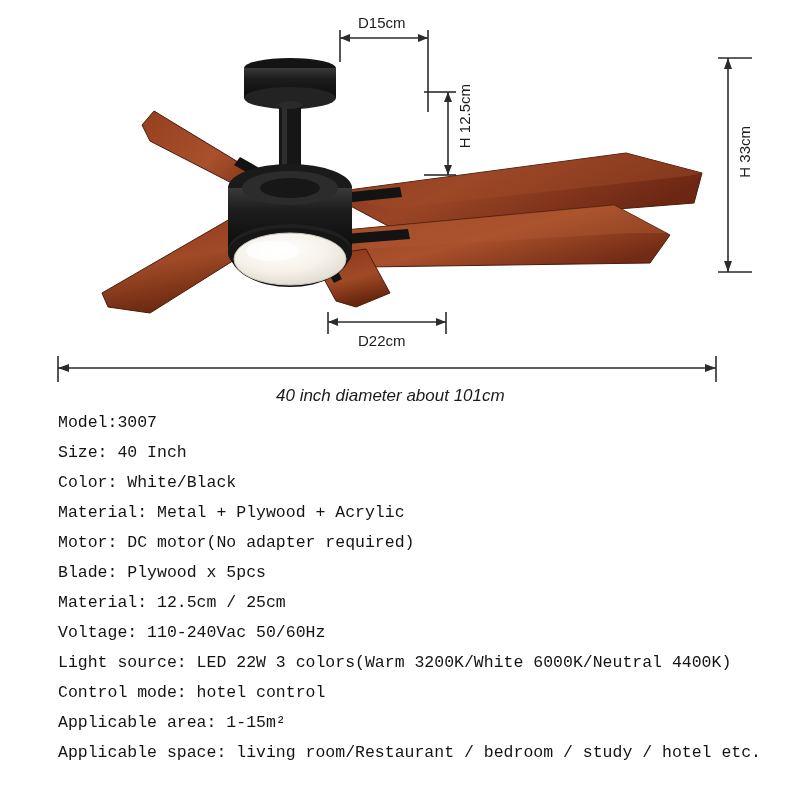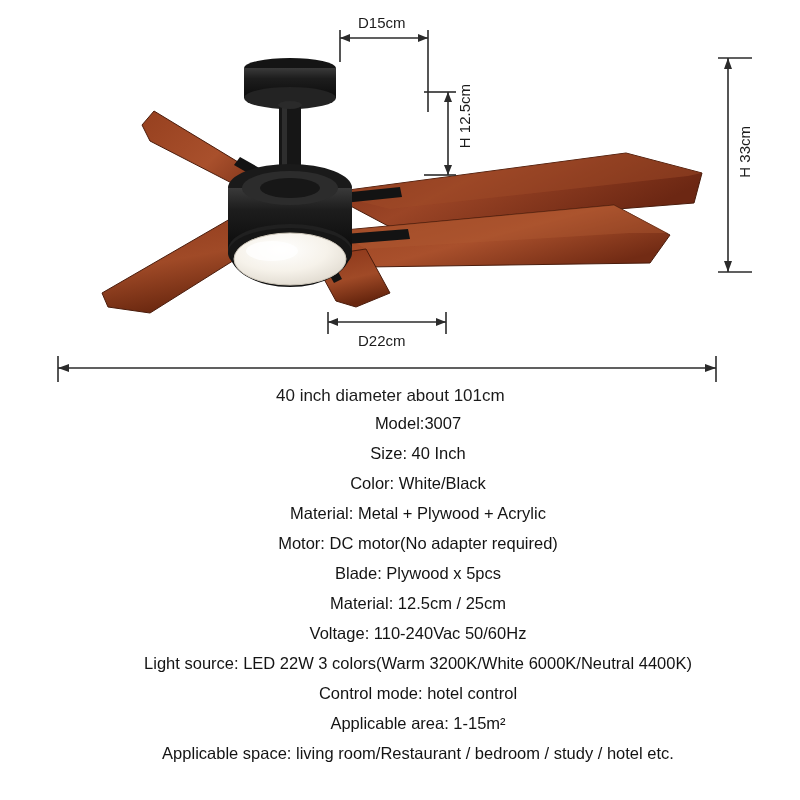--- a/index.html
+++ b/index.html
@@ -14,41 +14,41 @@
     color: #1b1b1b;
     position: relative;
     overflow: hidden;
   }
 
   #stage {
     position: absolute;
     left: 0; top: 0;
     width: 800px;
     height: 800px;
-    text-align: center;
   }
 
   
   .dim-label {
     position: absolute;
     font-size: 15px;
     color: #1b1b1b;
     white-space: nowrap;
   }
   .dim-label.vertical {
     writing-mode: vertical-rl;
     transform: rotate(180deg);
   }
 
   
   #spec-list {
     position: absolute;
     left: 58px;
     top: 408px;
     width: 720px;
+    font-family: Liberation Mono, monospace;
   }
   .spec-line {
     font-size: 16.5px;
     line-height: 30px;
     color: #141414;
     white-space: nowrap;
   }
 
   
   #fan-wrap {
@@ -182,21 +182,21 @@
   </svg>
 
   <span class="dim-label" style="left:358px; top:14px;">D15cm</span>
 
   <span class="dim-label vertical" style="left:456px; top:84px;">H 12.5cm</span>
 
   <span class="dim-label vertical" style="left:736px; top:126px;">H 33cm</span>
 
   <span class="dim-label" style="left:358px; top:332px;">D22cm</span>
 
-  <span class="dim-label" style="left:276px; top:386px; font-size:17px;">40 inch diameter about 101cm</span>
+  <span class="dim-label" style="left:276px; top:386px; font-size:17px;font-style:italic;">40 inch diameter about 101cm</span>
 
   <div id="spec-list">
     <div class="spec-line">Model:3007</div>
     <div class="spec-line">Size: 40 Inch</div>
     <div class="spec-line">Color: White/Black</div>
     <div class="spec-line">Material: Metal + Plywood + Acrylic</div>
     <div class="spec-line">Motor: DC motor(No adapter required)</div>
     <div class="spec-line">Blade: Plywood x 5pcs</div>
     <div class="spec-line">Material: 12.5cm / 25cm</div>
     <div class="spec-line">Voltage: 110-240Vac 50/60Hz</div>

